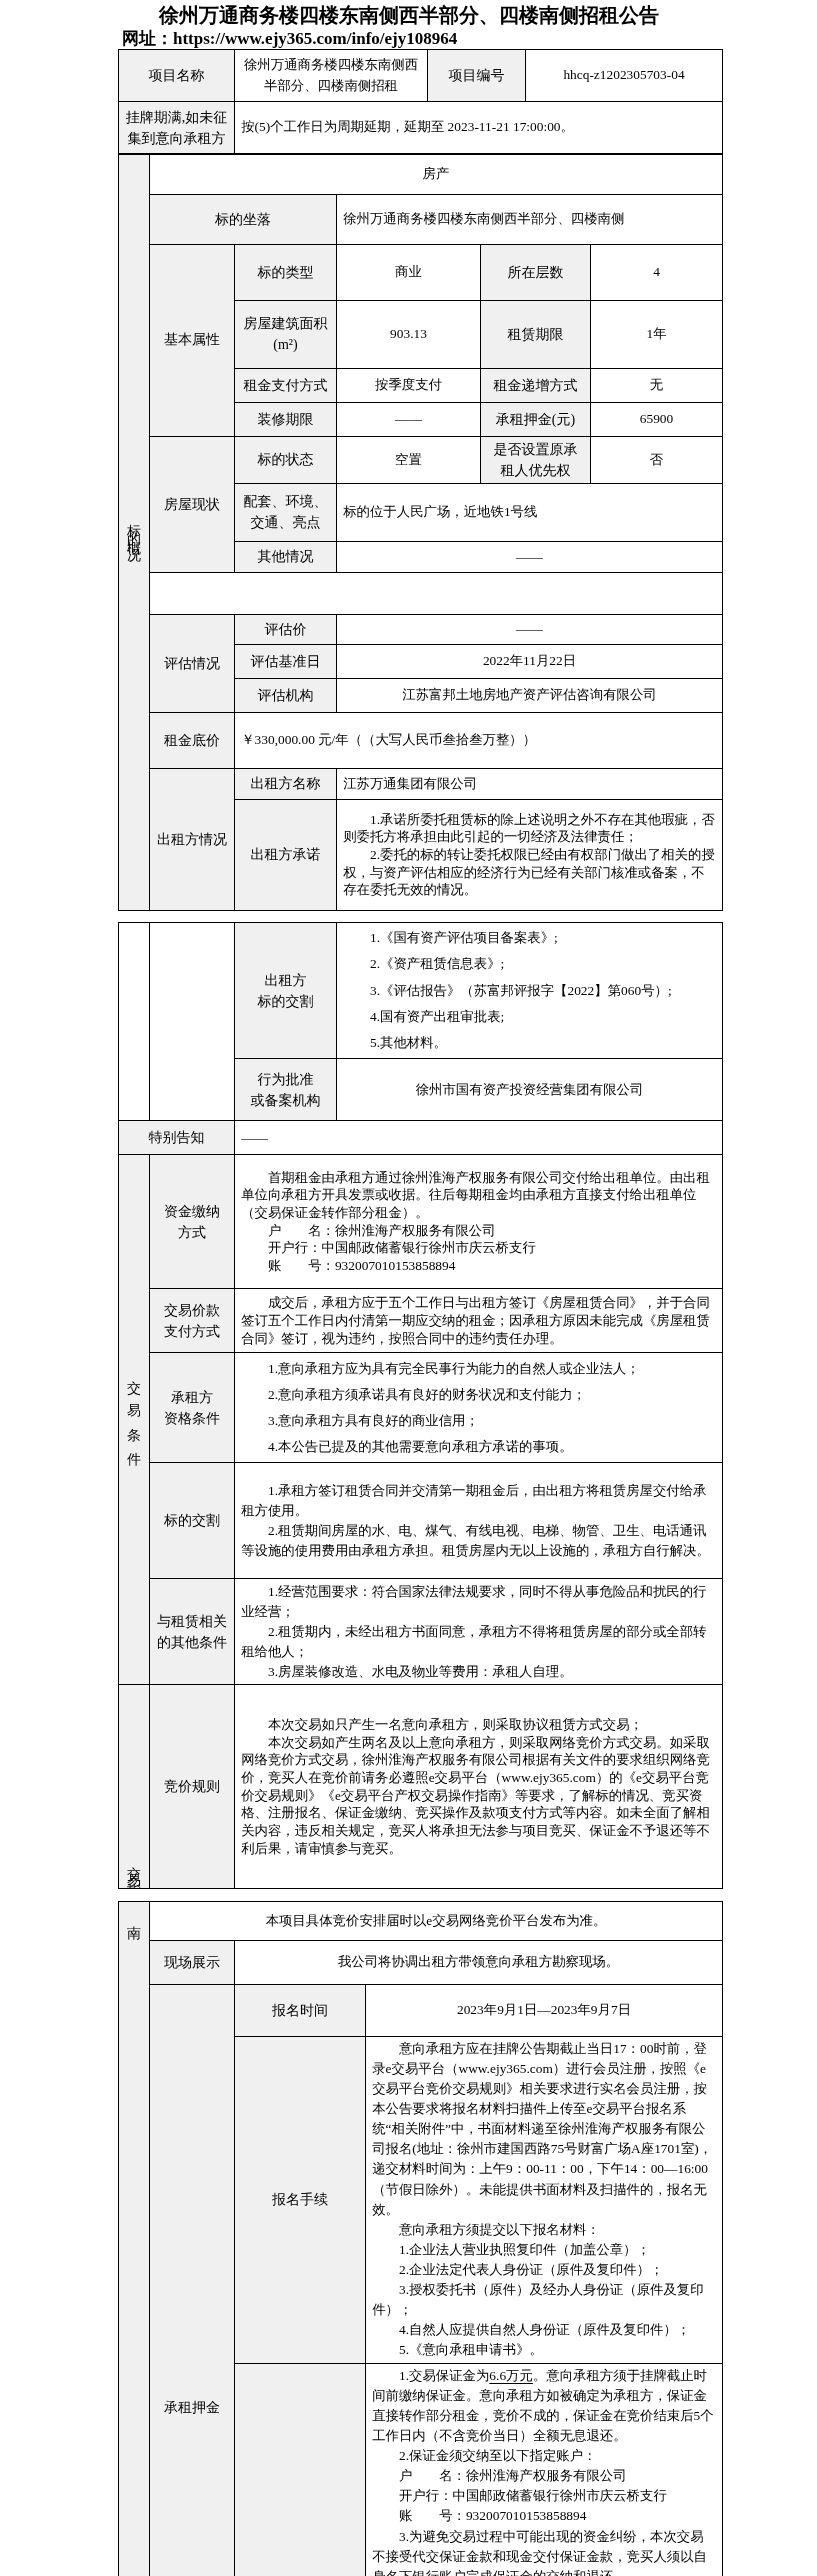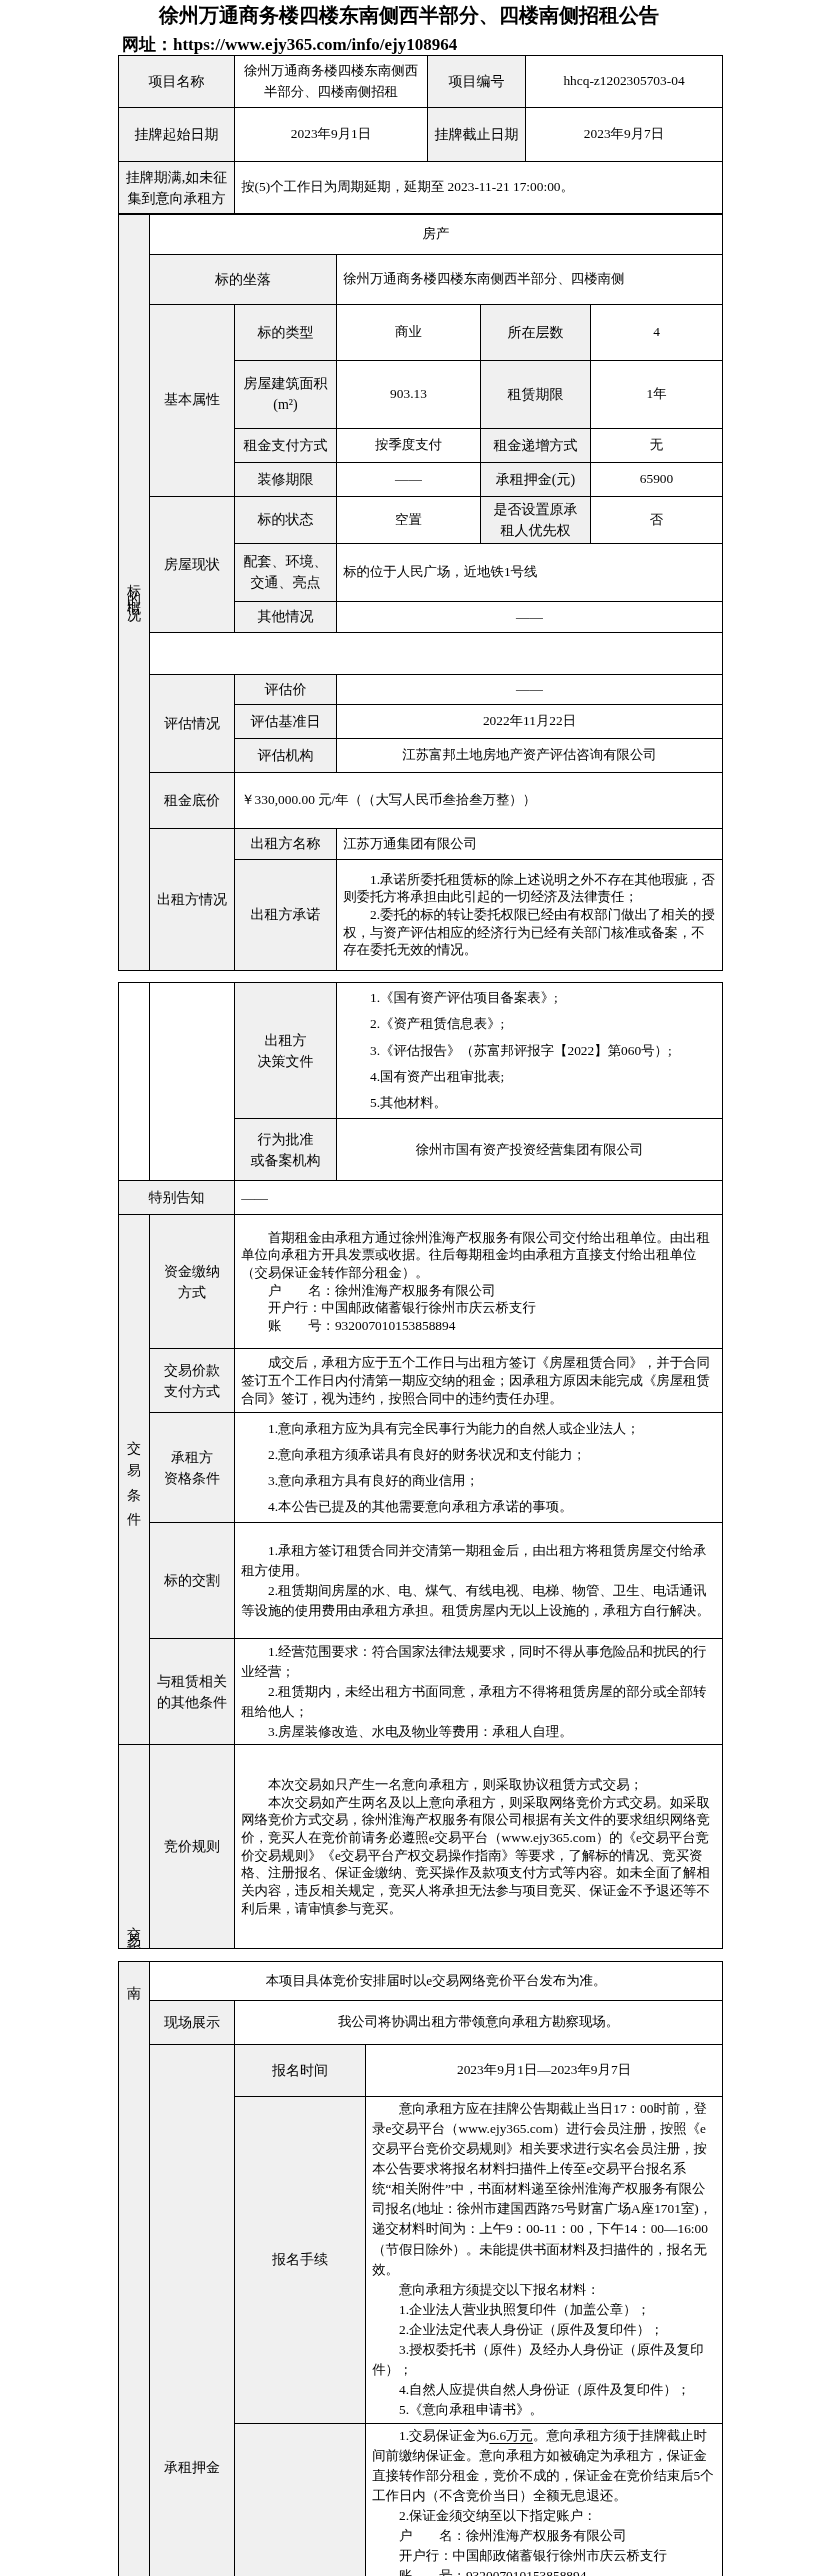--- a/index.html
+++ b/index.html
@@ -9,21 +9,21 @@
     font-family:"Liberation Serif","DejaVu Serif",serif;
     color:#000;
     -webkit-font-smoothing:antialiased;
   }
   .doc-header{padding-top:3px;}
   .doc-title{
     width:818px;text-align:center;
     font-size:20px;font-weight:bold;line-height:1.2;
   }
   .doc-subline{
-    margin-left:122px;font-size:17px;font-weight:bold;line-height:1.18;margin-top:8px;
+    margin-left:122px;font-size:17px;font-weight:bold;line-height:1.18;margin-top:2px;
   }
   table.t{
     border-collapse:collapse;table-layout:fixed;
     width:604px;margin-left:118px;background:#fff;
   }
   table.t.joined{margin-top:-0.5px;}
   td{
     border:0.5px solid #000;
     font-size:13.4px;line-height:1.5;
     padding:2.1px 6.2px;vertical-align:middle;
@@ -65,26 +65,20 @@
       <col style="width:98px">
       <col style="width:197px">
     </colgroup>
   <tbody>
       <tr style="height:52px">
     <td class="g lblsz">项目名称</td>
     <td class="w c">徐州万通商务楼四楼东南侧西半部分、四楼南侧招租</td>
     <td class="g lblsz">项目编号</td>
     <td class="w c">hhcq-z1202305703-04</td>
   </tr>
-  <tr style="height:54px">
-    <td class="g lblsz">挂牌起始日期</td>
-    <td class="w c">2023年9月1日</td>
-    <td class="g lblsz">挂牌截止日期</td>
-    <td class="w c">2023年9月7日</td>
-  </tr>
   <tr style="height:52px">
     <td class="g lblsz pre">挂牌期满,如未征
 集到意向承租方</td>
     <td class="w l" colspan="3">按(5)个工作日为周期延期，延期至 2023-11-21 17:00:00。</td>
   </tr>
 </tbody>
   </table>
 
 <table class="t joined">
   <colgroup>
@@ -187,21 +181,21 @@
       <col style="width:31px">
       <col style="width:85px">
       <col style="width:102px">
       <col style="width:386px">
     </colgroup>
   <tbody>
       <tr>
     <td class="w" rowspan="2"></td>
     <td class="w" rowspan="2"></td>
     <td class="g lblsz pre">出租方
-决策文件</td>
+标的交割</td>
     <td class="w l pre airy" style="height:129px">　　1.《国有资产评估项目备案表》;
 　　2.《资产租赁信息表》;
 　　3.《评估报告》（苏富邦评报字【2022】第060号）;
 　　4.国有资产出租审批表;
 　　5.其他材料。</td>
   </tr>
   <tr style="height:62px">
     <td class="g lblsz pre">行为批准
 或备案机构</td>
     <td class="w c">徐州市国有资产投资经营集团有限公司</td>

